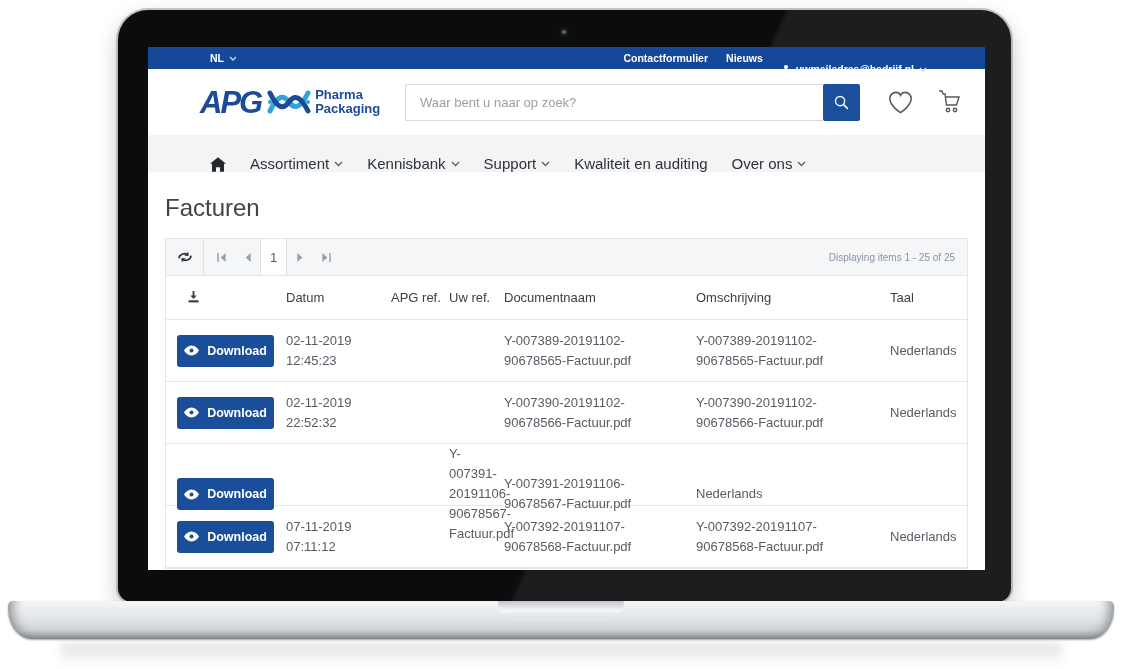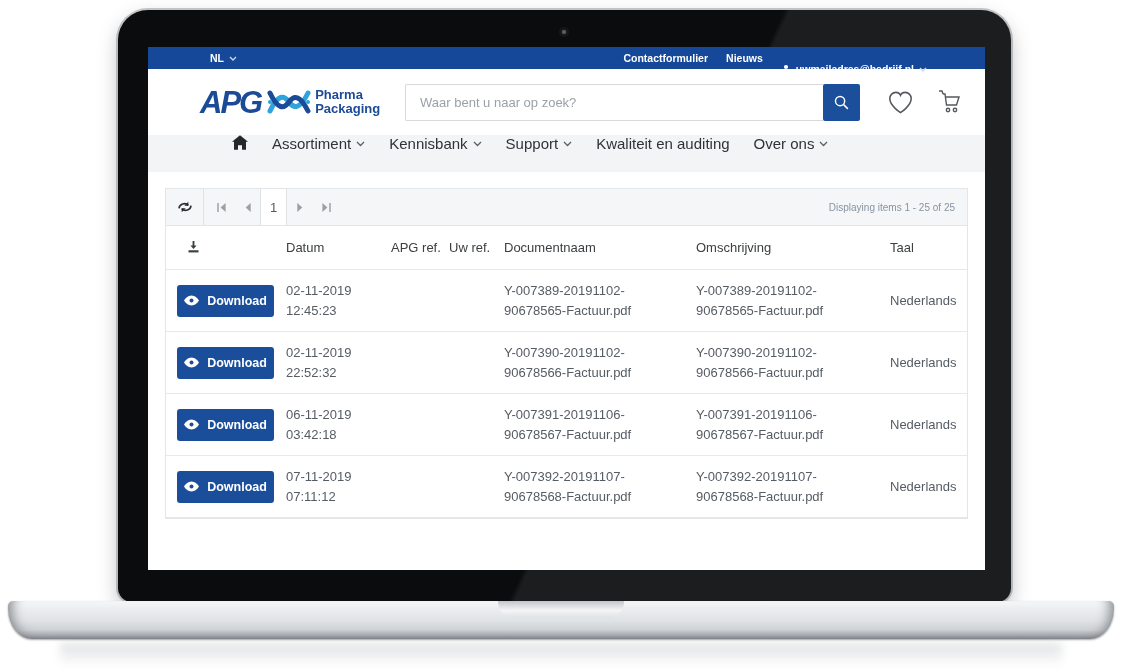--- a/index.html
+++ b/index.html
@@ -58,22 +58,22 @@
     border-radius:2px 0 0 2px; padding:0 14px; font-size:13px; color:#333; outline:none;
     font-family:"Liberation Sans", sans-serif; }
   .searchwrap input::placeholder { color:#9aa1a8; }
   .search-btn { width:37px; height:37px; background:#1B4F9C; border:none; border-radius:2px;
     display:flex; align-items:center; justify-content:center; cursor:pointer; }
   .hicon { background:none; border:none; cursor:pointer; display:flex; align-items:center; }
   .hicon.heart { margin-left:27px; }
   .hicon.cart { margin-left:23px; }
 
   
-  .navbar { height:37px; background:#f3f4f6; display:flex; align-items:flex-start;
-    padding-left:84px; gap:24px; }
+  .navbar { height:37px; background:#f3f4f6; display:flex; align-items:flex-end;
+    padding-left:62px; gap:24px; }
   .nav-home { display:flex; align-items:center; cursor:pointer; }
   .nav-item { display:flex; align-items:center; gap:5px; font-size:15px; color:#2e3338;
     cursor:pointer; text-decoration:none; }
 
   
   .content { padding:0 17px; }
   .page-title { margin-top:22px; font-size:24px; font-weight:400; color:#3f4449; }
 
   .grid { margin-top:16px; width:803px; border:1px solid #e3e6e9; background:#fff; }
 
@@ -204,20 +204,21 @@
       </a>
       <a class="nav-item">
         <span>Over ons</span>
         <svg width="9" height="6" viewBox="0 0 9 6">
             <path d="M1 1l3.5 3.5L8 1" stroke="#5a6066" stroke-width="1.3" fill="none"></path>
           </svg>
       </a>
     </div>
 
     <div class="content">
+      <h1 class="page-title">Facturen</h1>
 
       <div class="grid">
 
         <div class="pager">
           <div class="refresh-cell">
             <svg width="16" height="14" viewBox="0 0 24 20" fill="none" stroke="#2b2f33" stroke-width="2.4">
                 <path d="M3 12a8 7.5 0 0 1 14-4.5"></path>
                 <path d="M17 2v6h-6" stroke-width="0" fill="#2b2f33" d2=""></path>
                 <path d="M21 8a8 7.5 0 0 1-14 4.5"></path>
                 <path d="M7 18v-6h6" stroke-width="0" fill="#2b2f33"></path>
@@ -311,24 +312,20 @@
         <div class="trow">
           <div class="cell c-btn">
             <button class="dl-btn">
               <svg width="15" height="11" viewBox="0 0 24 16">
                   <path d="M12 0C6.5 0 2 4.5 0 8c2 3.5 6.5 8 12 8s10-4.5 12-8c-2-3.5-6.5-8-12-8z" fill="#fff"></path>
                   <circle cx="12" cy="8" r="3.2" fill="#1A4E9B"></circle>
                 </svg>
               <span>Download</span>
             </button>
           </div>
-          <div class="cell">
-            <div>06-11-2019</div>
-            <div>03:42:18</div>
-          </div>
           <div class="cell"></div>
           <div class="cell"></div>
           <div class="cell c-doc">Y-007391-20191106-90678567-Factuur.pdf</div>
           <div class="cell c-desc">Y-007391-20191106-90678567-Factuur.pdf</div>
           <div class="cell c-lang">Nederlands</div>
         </div>
 
         <div class="trow">
           <div class="cell c-btn">
             <button class="dl-btn">

